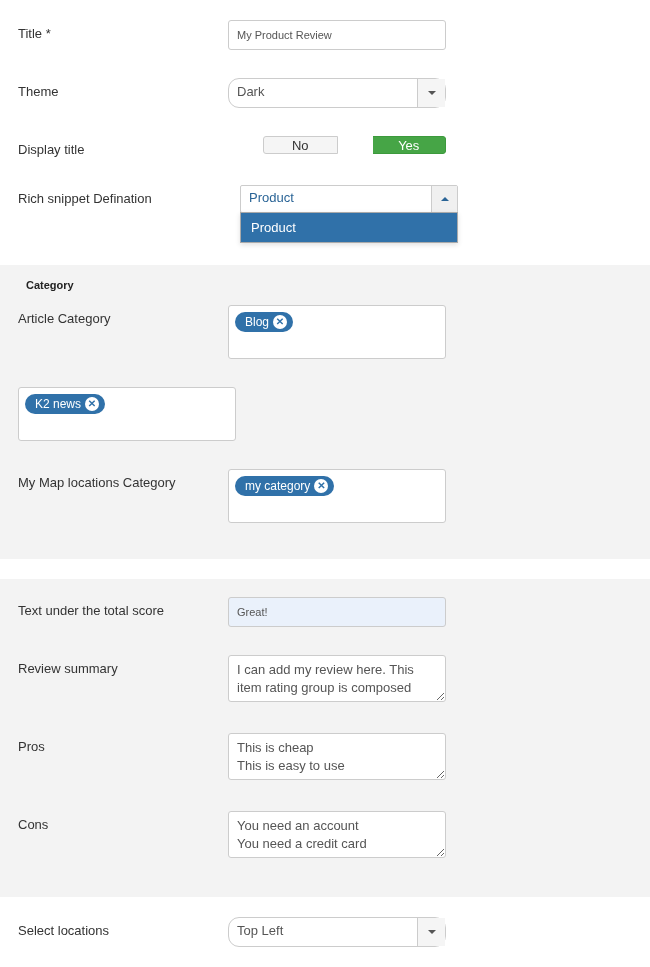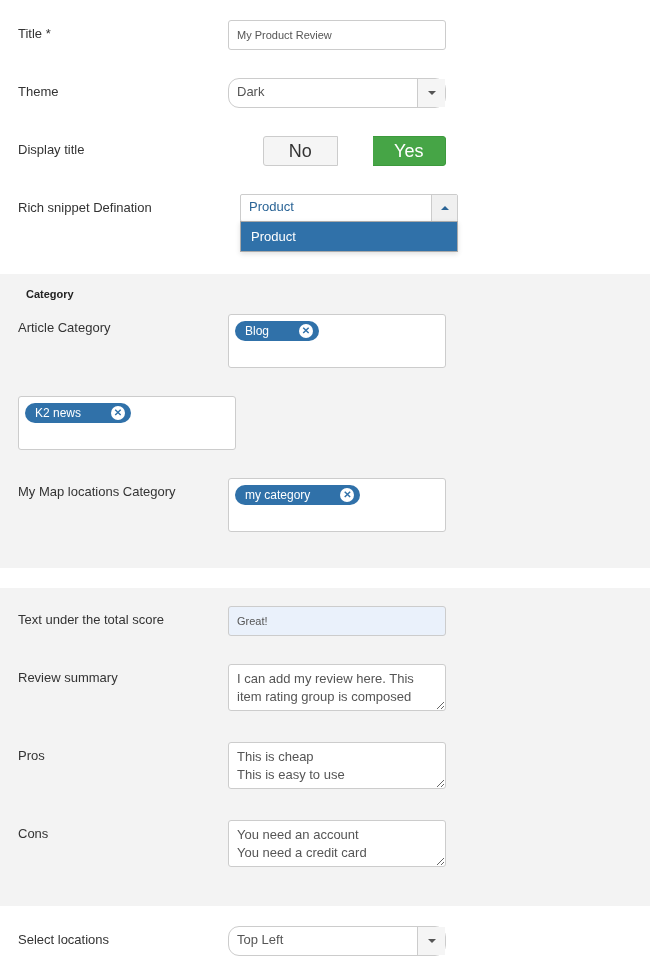--- a/index.html
+++ b/index.html
@@ -74,25 +74,25 @@
     border-bottom: 4px solid #2a6496;
   }
   
   .toggle-group {
     display: flex;
     border-radius: 3px;
     overflow: hidden;
   }
   .toggle-btn {
     flex: 1;
-    height: 30px;
+    height: 18px;
     display: flex;
     align-items: center;
     justify-content: center;
-    font-size: 18px;
+    font-size: 13px;
     border: 1px solid #ccc;
     background: #f5f5f5;
     color: #333;
     margin-left: 35px;
   }
   .toggle-btn:first-child { border-top-left-radius: 3px; border-bottom-left-radius: 3px; }
   .toggle-btn:last-child { border-top-right-radius: 3px; border-bottom-right-radius: 3px; border-left: none; }
   .toggle-btn.active {
     background: #46a546;
     border-color: #3c9a3c;
@@ -165,21 +165,20 @@
   }
   .tag {
     display: inline-flex;
     align-items: center;
     background: #3071a9;
     color: #fff;
     border-radius: 10px;
     padding: 2px 6px 2px 10px;
     font-size: 12px;
     line-height: 16px;
-    gap: 26px;
   }
   .tag .x {
     display: inline-flex;
     align-items: center;
     justify-content: center;
     margin-left: 4px;
     width: 14px;
     height: 14px;
     border-radius: 50%;
     background: #fff;

